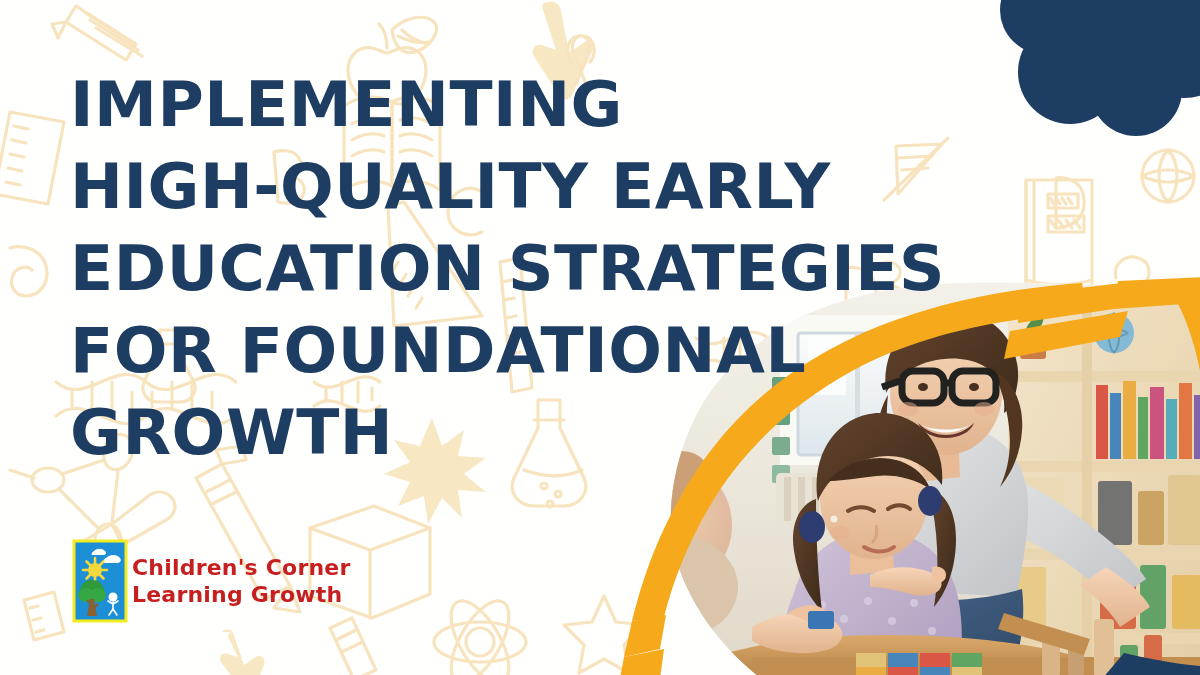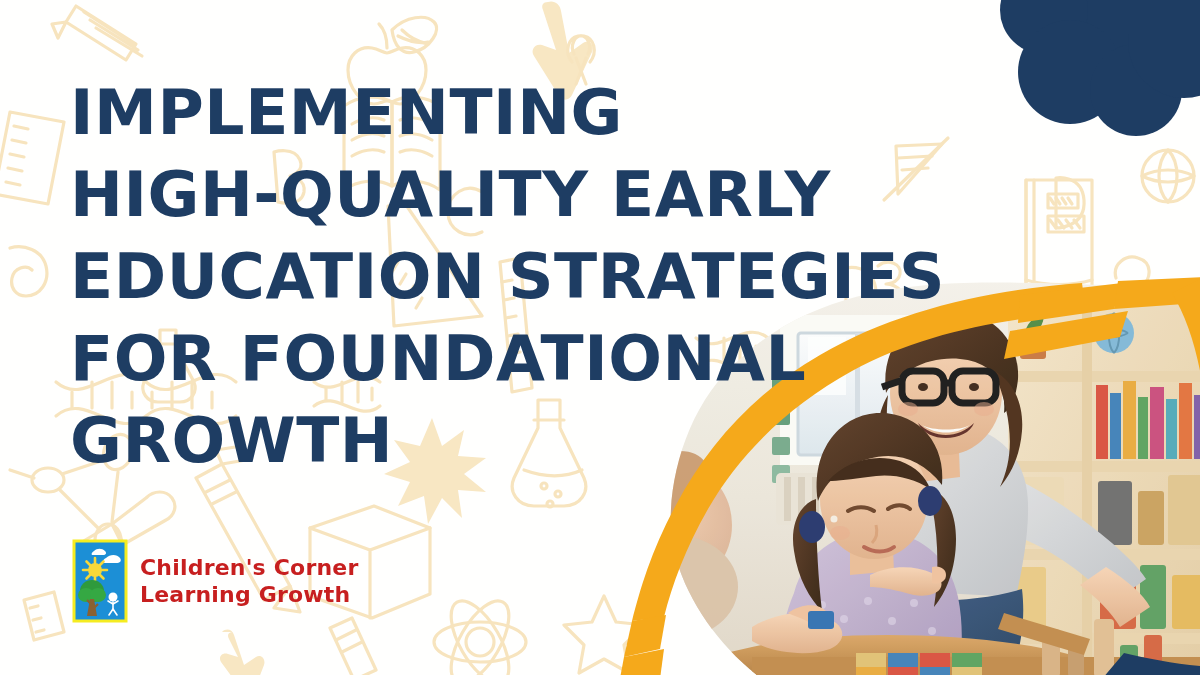--- a/index.html
+++ b/index.html
@@ -39,21 +39,21 @@
     z-index:3;
     left:612px; top:275px;
     width:600px; height:404px;
     pointer-events:none;
   }
 
   
   #headline {
     position:absolute;
     z-index:6;
-    left:70px; top:72px;
+    left:70px; top:64px;
     width:830px;
   }
   #headline .hl {
     display:block;
     font-family:"DejaVu Sans", sans-serif;
     font-weight:700;
     font-size:62px;
     line-height:82px;
     letter-spacing:0.5px;
     color:#1E3D63;
@@ -63,21 +63,21 @@
     transform-origin:left center;
   }
 
   
   #logo-lockup {
     position:absolute;
     z-index:6;
     left:72px; top:539px;
     display:flex;
     align-items:center;
-    gap:12px;
+    gap:4px;
   }
   #logo-badge {
     width:56px; height:84px;
     flex:0 0 auto;
     display:block;
   }
   #logo-wordmark {
     display:flex;
     flex-direction:column;
     justify-content:center;

